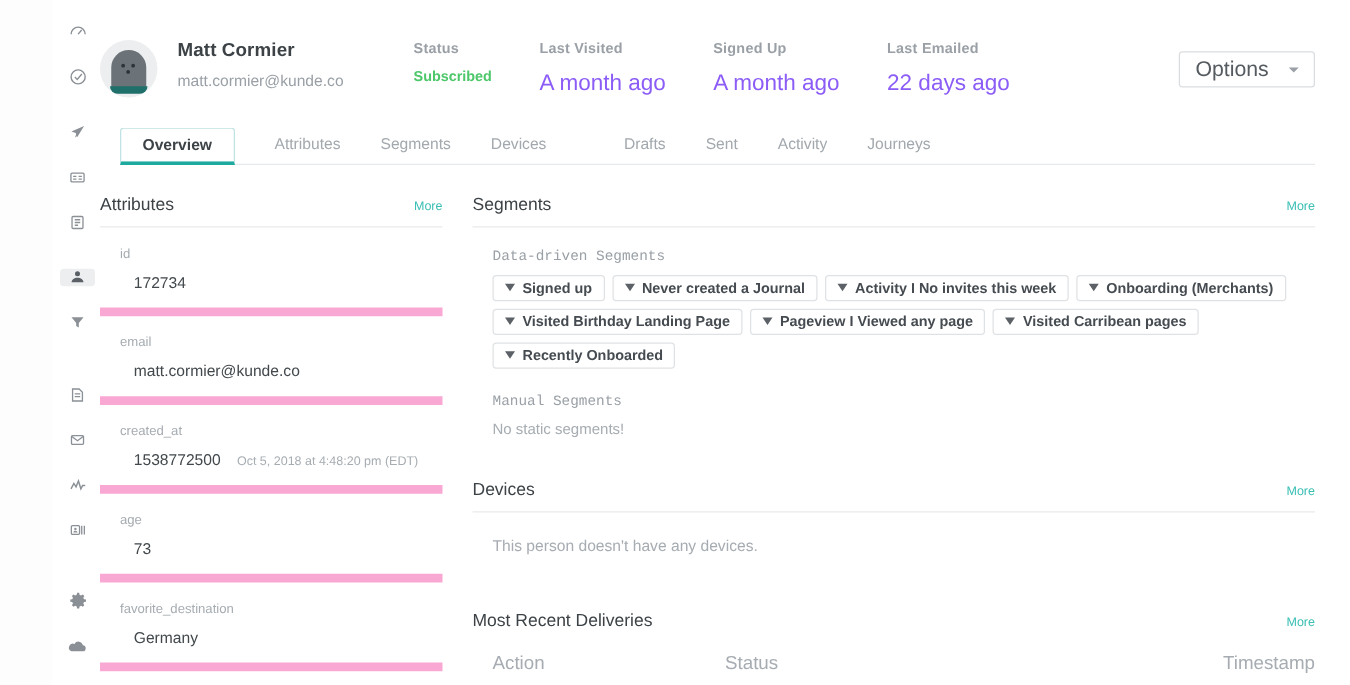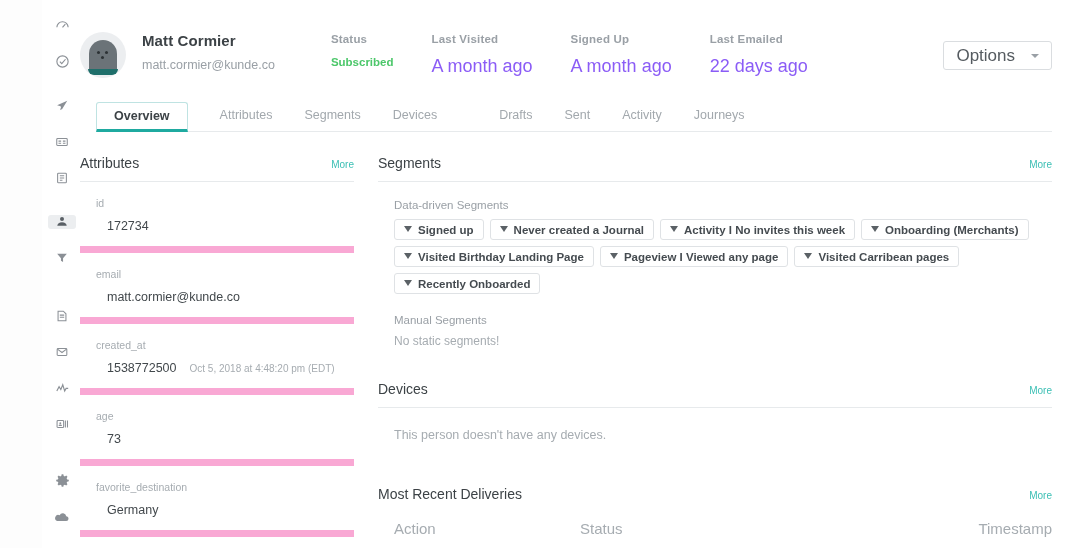--- a/index.html
+++ b/index.html
@@ -153,21 +153,21 @@
 
   
   .attr { padding: 15px 0 13px 16px; border-bottom: 7px solid #f9a8d4; }
   .attr:last-child { border-bottom: none; }
   .attr-k { font-size: 10.5px; color: #a6acb1; }
   .attr-vrow { display: flex; align-items: baseline; margin-top: 10px; padding-left: 11px; }
   .attr-v { font-size: 12.5px; color: #42484c; }
   .attr-hint { font-size: 10px; color: #a6acb1; margin-left: 13px; }
 
   
-  .seg-sub { font-size: 11.5px; color: #9aa0a6; margin: 17px 0 0 16px; }
+  .seg-sub { font-size: 11.5px; color: #9aa0a6; margin: 17px 0 0 16px; font-family: Liberation Mono, monospace; }
   .seg-tags { display: flex; flex-wrap: wrap; margin: 8px 0 0 16px; }
   .seg-tag {
     border: 1px solid #dfe2e5; border-radius: 3px; background: #fff;
     height: 21px;
     display: inline-flex; align-items: center;
     padding: 0 9px; margin: 0 6px 6px 0;
     font-size: 11.5px; color: #454b50; font-weight: bold;
     cursor: pointer; white-space: nowrap;
   }
   .funnel {

